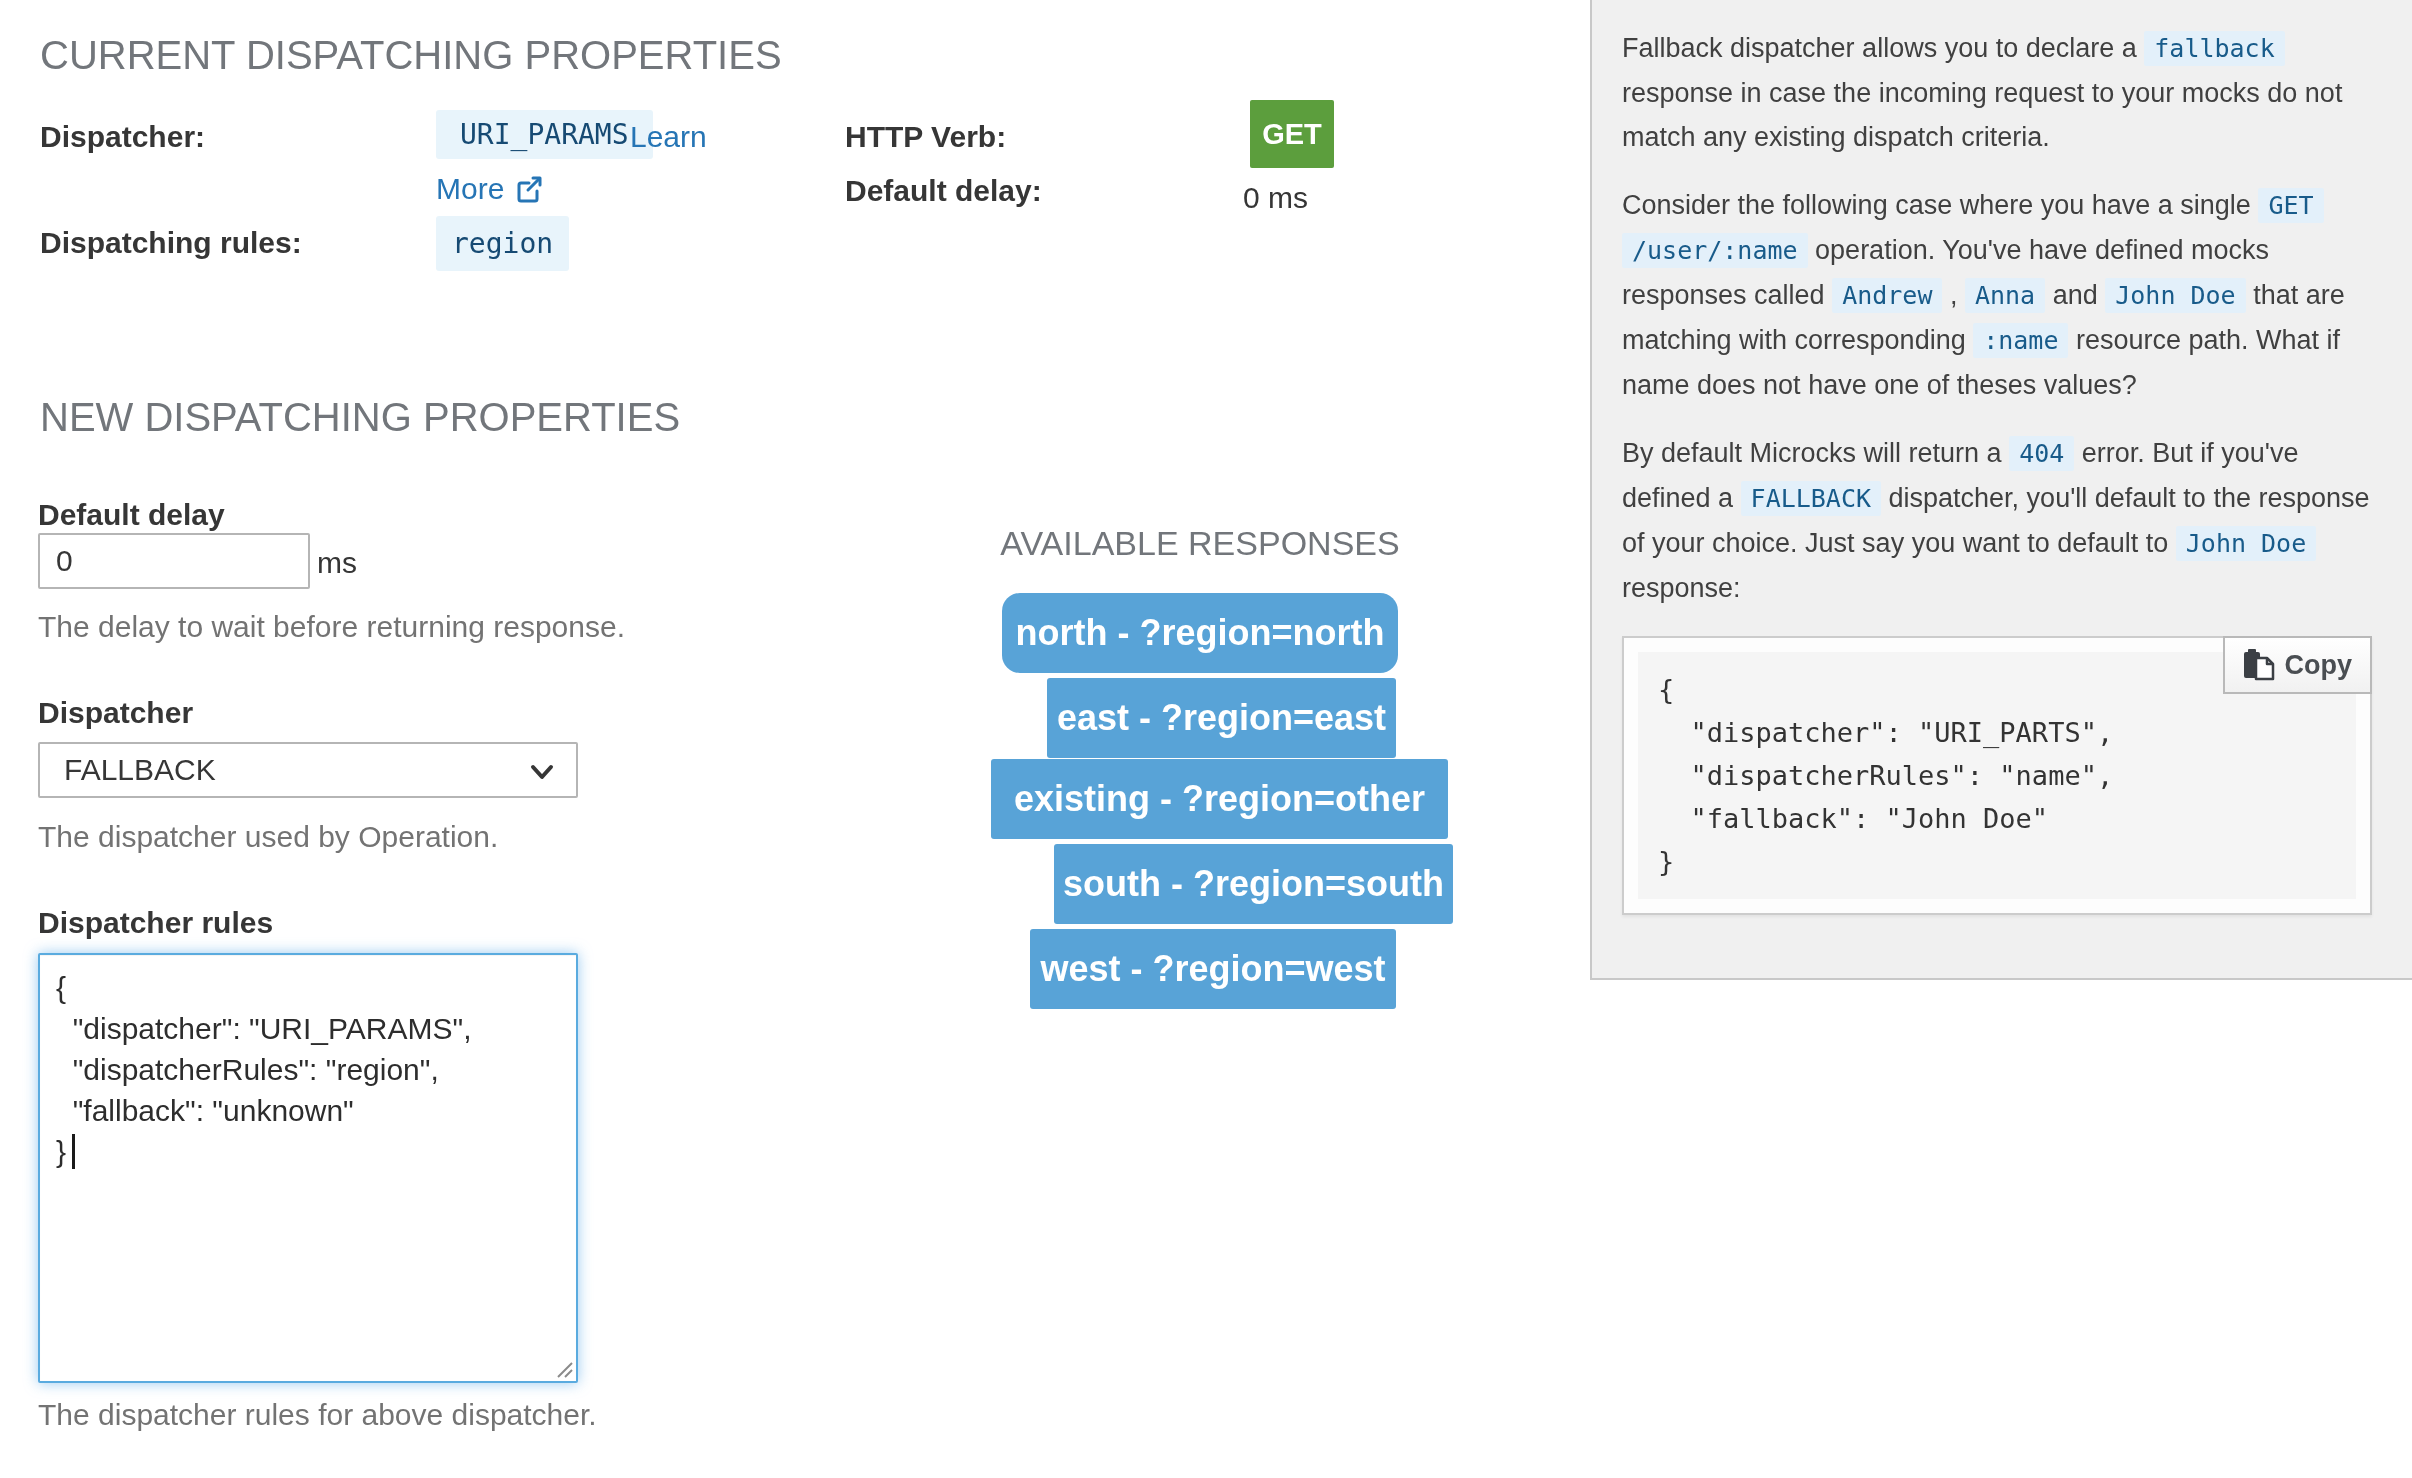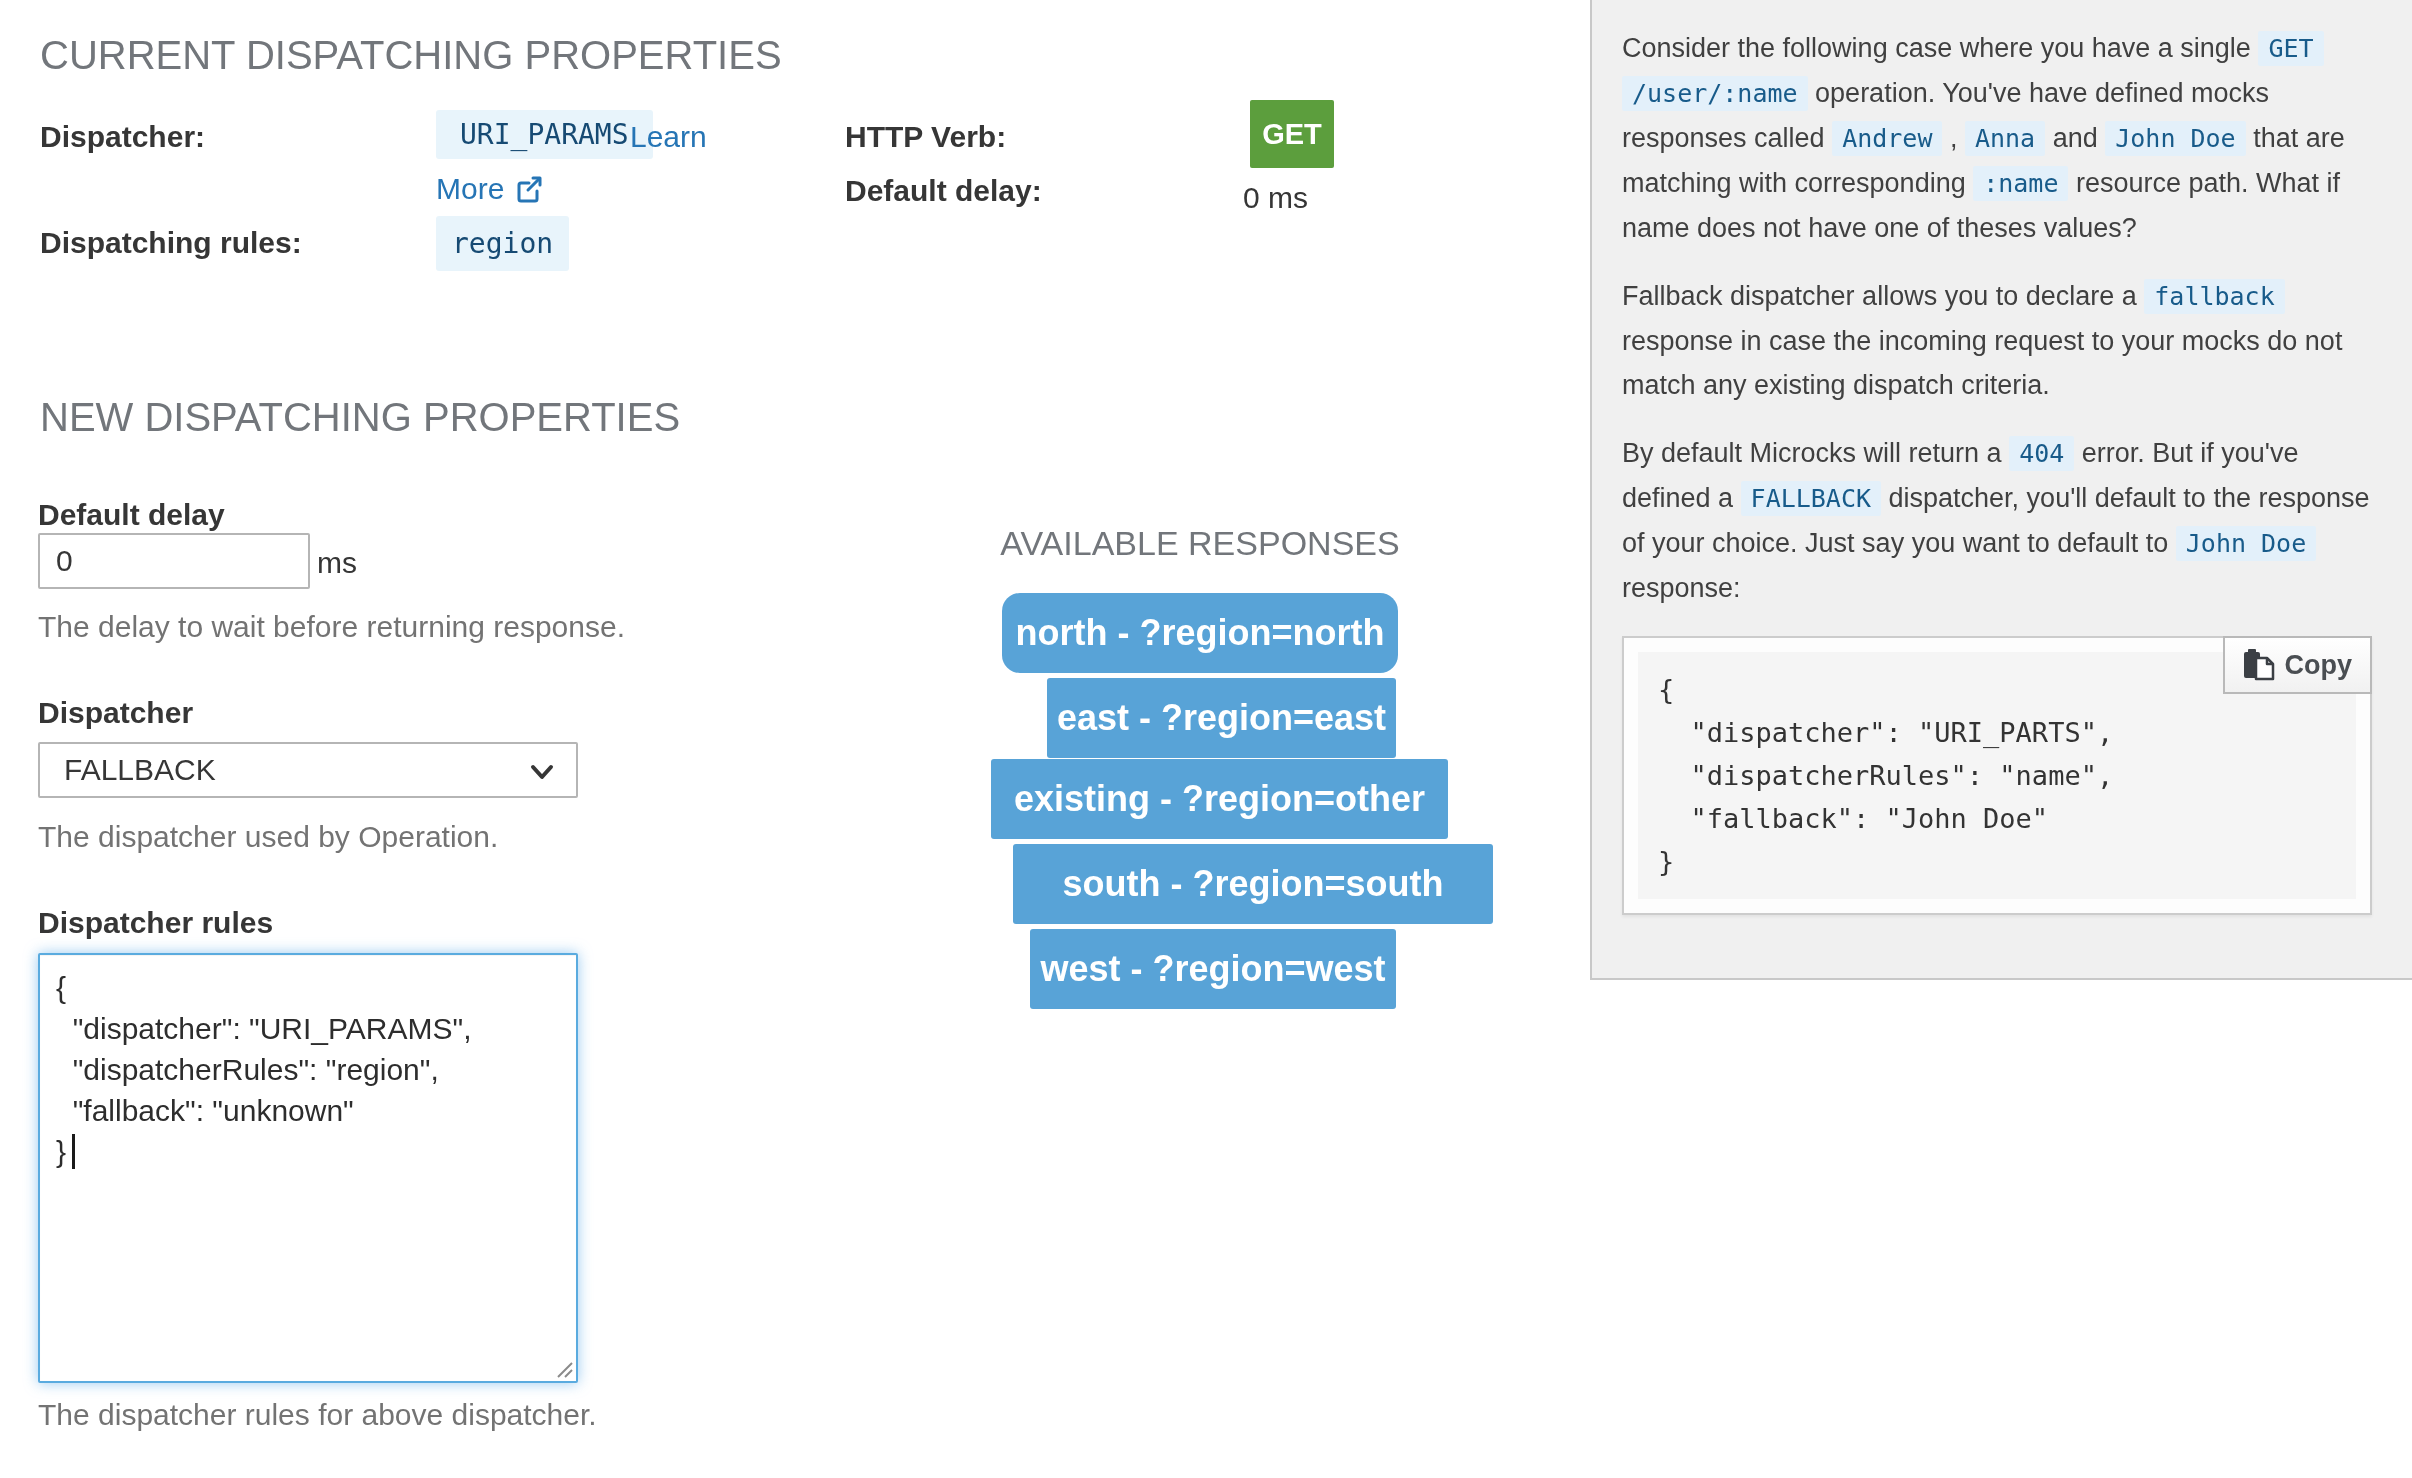--- a/index.html
+++ b/index.html
@@ -125,27 +125,27 @@
     <line x1="20" y1="13" x2="13" y2="20"></line>
   </svg>
 </div>
 <div class="abs helper" style="left:38px; top:1398px;">The dispatcher rules for above dispatcher.</div>
 
 <div class="abs resp-title" style="left:850px; top:524px; width:700px;">AVAILABLE RESPONSES</div>
 
 <button class="resp-btn" style="left:1002px; top:593px; width:396px;border-radius:18px;">north - ?region=north</button>
 <button class="resp-btn" style="left:1047px; top:678px; width:349px;">east - ?region=east</button>
 <button class="resp-btn" style="left:991px; top:759px; width:457px;">existing - ?region=other</button>
-<button class="resp-btn" style="left:1013px; top:844px; width:480px;">south - ?region=south</button>
+<button class="resp-btn" style="left:1054px; top:844px; width:399px;">south - ?region=south</button>
 <button class="resp-btn" style="left:1030px; top:929px; width:366px;">west - ?region=west</button>
 
 <aside class="abs help-panel">
   <div id="help-paragraphs">
+      <p>Fallback dispatcher allows you to declare a <code>fallback</code> response in case the incoming request to your mocks do not match any existing dispatch criteria.</p>
       <p>Consider the following case where you have a single <code>GET</code> <code>/user/:name</code> operation. You've have defined mocks responses called <code>Andrew</code> , <code>Anna</code> and <code>John Doe</code> that are matching with corresponding <code>:name</code> resource path. What if name does not have one of theses values?</p>
-      <p>Fallback dispatcher allows you to declare a <code>fallback</code> response in case the incoming request to your mocks do not match any existing dispatch criteria.</p>
       <p>By default Microcks will return a <code>404</code> error. But if you've defined a <code>FALLBACK</code> dispatcher, you'll default to the response of your choice. Just say you want to default to <code>John Doe</code> response:</p>
     </div>
 
   <div class="code-block">
     <button class="copy-btn">
       <span>
         <svg width="32" height="34" viewBox="0 0 32 34">
           <rect x="1" y="4" width="16" height="26" rx="2" fill="#3b3f44"></rect>
           <rect x="5" y="1" width="8" height="6" rx="1" fill="#3b3f44"></rect>
           <path d="M13 10 h11 l6 6 v15 h-17 z" fill="#ffffff" stroke="#3b3f44" stroke-width="2.5" stroke-linejoin="round"></path>

